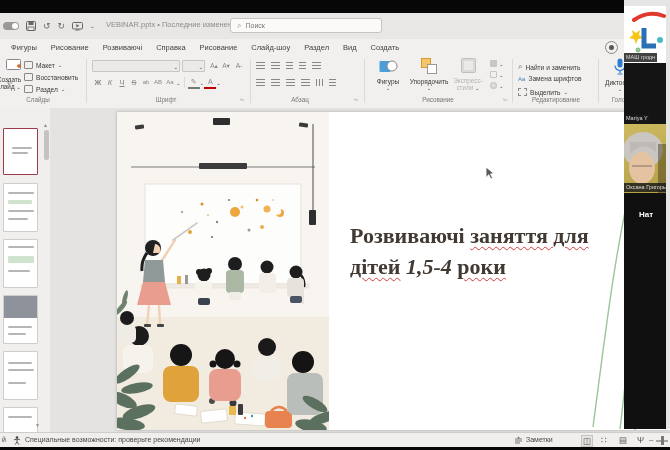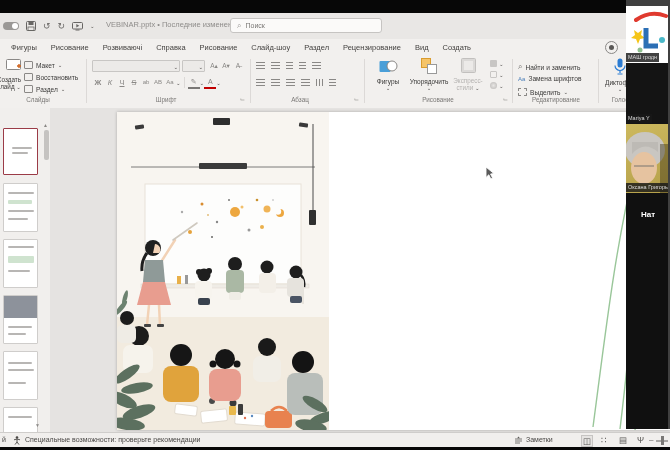--- a/index.html
+++ b/index.html
@@ -42,21 +42,21 @@
   .scroll{position:absolute;left:44px;width:5px;background:#c5c3c1;border-radius:2px;}
   .canvas{position:absolute;left:50px;top:95px;width:620px;height:324px;background:#e5e3e1;}
   .slide{position:absolute;left:67px;top:4px;width:553px;height:318px;background:#fff;box-shadow:0 0 3px rgba(0,0,0,.25);}
   .slidetitle{position:absolute;left:233px;top:108px;width:285px;font-family:"Liberation Serif",serif;font-weight:bold;font-size:22px;line-height:31px;color:#403a33;}
   .missp{text-decoration:underline wavy #d83b3b;text-decoration-thickness:1px;text-underline-offset:3px;}
   .ital{font-style:italic;}
   
   .status{position:absolute;left:0;top:419px;width:100%;height:14px;background:#f1efed;border-top:1px solid #cfcdcb;font-size:7px;color:#484644;}
   .vico{position:absolute;top:2px;font-size:8.5px;color:#5a5856;line-height:10px;}
   
-  .sidebar{position:absolute;right:0;top:0;width:24px;height:429px;background:#404040;z-index:50;padding-left:20px;}
+  .sidebar{position:absolute;right:0;top:0;width:46px;height:429px;background:#e5e5e5;z-index:50;}
   .tile{position:absolute;left:0;width:42px;overflow:hidden;}
   .chip{position:absolute;left:0;bottom:1px;background:rgba(25,25,25,.82);color:#ddd;font-size:5.5px;line-height:7px;padding:1px 2px;white-space:nowrap;max-width:40px;overflow:hidden;}
   .bigname{position:absolute;left:15px;top:17px;color:#fff;font-size:8px;font-weight:bold;}
 </style>
 </head>
 <body>
 
 <div class="screen">
 
   <div class="ppt">
@@ -86,21 +86,20 @@
     </div>
 
     <div class="tabsrow">
       <span class="tab">Фигуры</span>
       <span class="tab">Рисование</span>
       <span class="tab">Розвиваючі</span>
       <span class="tab">Справка</span>
       <span class="tab">Рисование</span>
       <span class="tab">Слайд-шоу</span>
       <span class="tab">Раздел</span>
-      <span class="tab">Рецензирование</span>
       <span class="tab">Вид</span>
       <span class="tab">Создать</span>
     </div>
     <div class="ribopt"></div>
 
     <div class="ribbon">
 
       <div class="abs" style="left:-6px;top:2px;width:30px;text-align:center;">
         <svg width="15" height="13" viewBox="0 0 15 13" style="margin-left:8px">
             <rect x="0.5" y="0.5" width="14" height="10" rx="1" fill="#fff" stroke="#8a8886"></rect>
@@ -379,20 +378,24 @@
             <ellipse cx="198" cy="292" rx="14" ry="5" transform="rotate(30 198 292)"></ellipse>
             <ellipse cx="206" cy="306" rx="15" ry="5" transform="rotate(-20 206 306)"></ellipse>
             <ellipse cx="194" cy="314" rx="16" ry="6" transform="rotate(12 194 314)"></ellipse>
           </g>
           <g fill="#6d8370">
             <ellipse cx="4" cy="196" rx="9" ry="2.5" transform="rotate(-50 4 196)"></ellipse>
             <ellipse cx="8" cy="186" rx="8" ry="2.2" transform="rotate(-75 8 186)"></ellipse>
           </g>
         </svg>
 
+        <div class="slidetitle">
+          <span>Розвиваючі </span><span class="missp">заняття для</span><br>
+          <span class="missp">дітей</span><span class="ital"> 1,5-4 </span><span class="missp">роки</span>
+        </div>
 
         <svg class="abs" style="left:458px;top:55px;" width="95" height="263" viewBox="0 0 95 263">
           <g fill="none" stroke="#8fc08f" stroke-width="1.4" opacity="0.9">
             <path d="M60,0 C40,80 30,170 18,260"></path>
             <path d="M75,12 C62,92 55,180 45,262"></path>
             <path d="M88,32 C80,112 72,192 60,263"></path>
           </g>
         </svg>
       </div>
 

